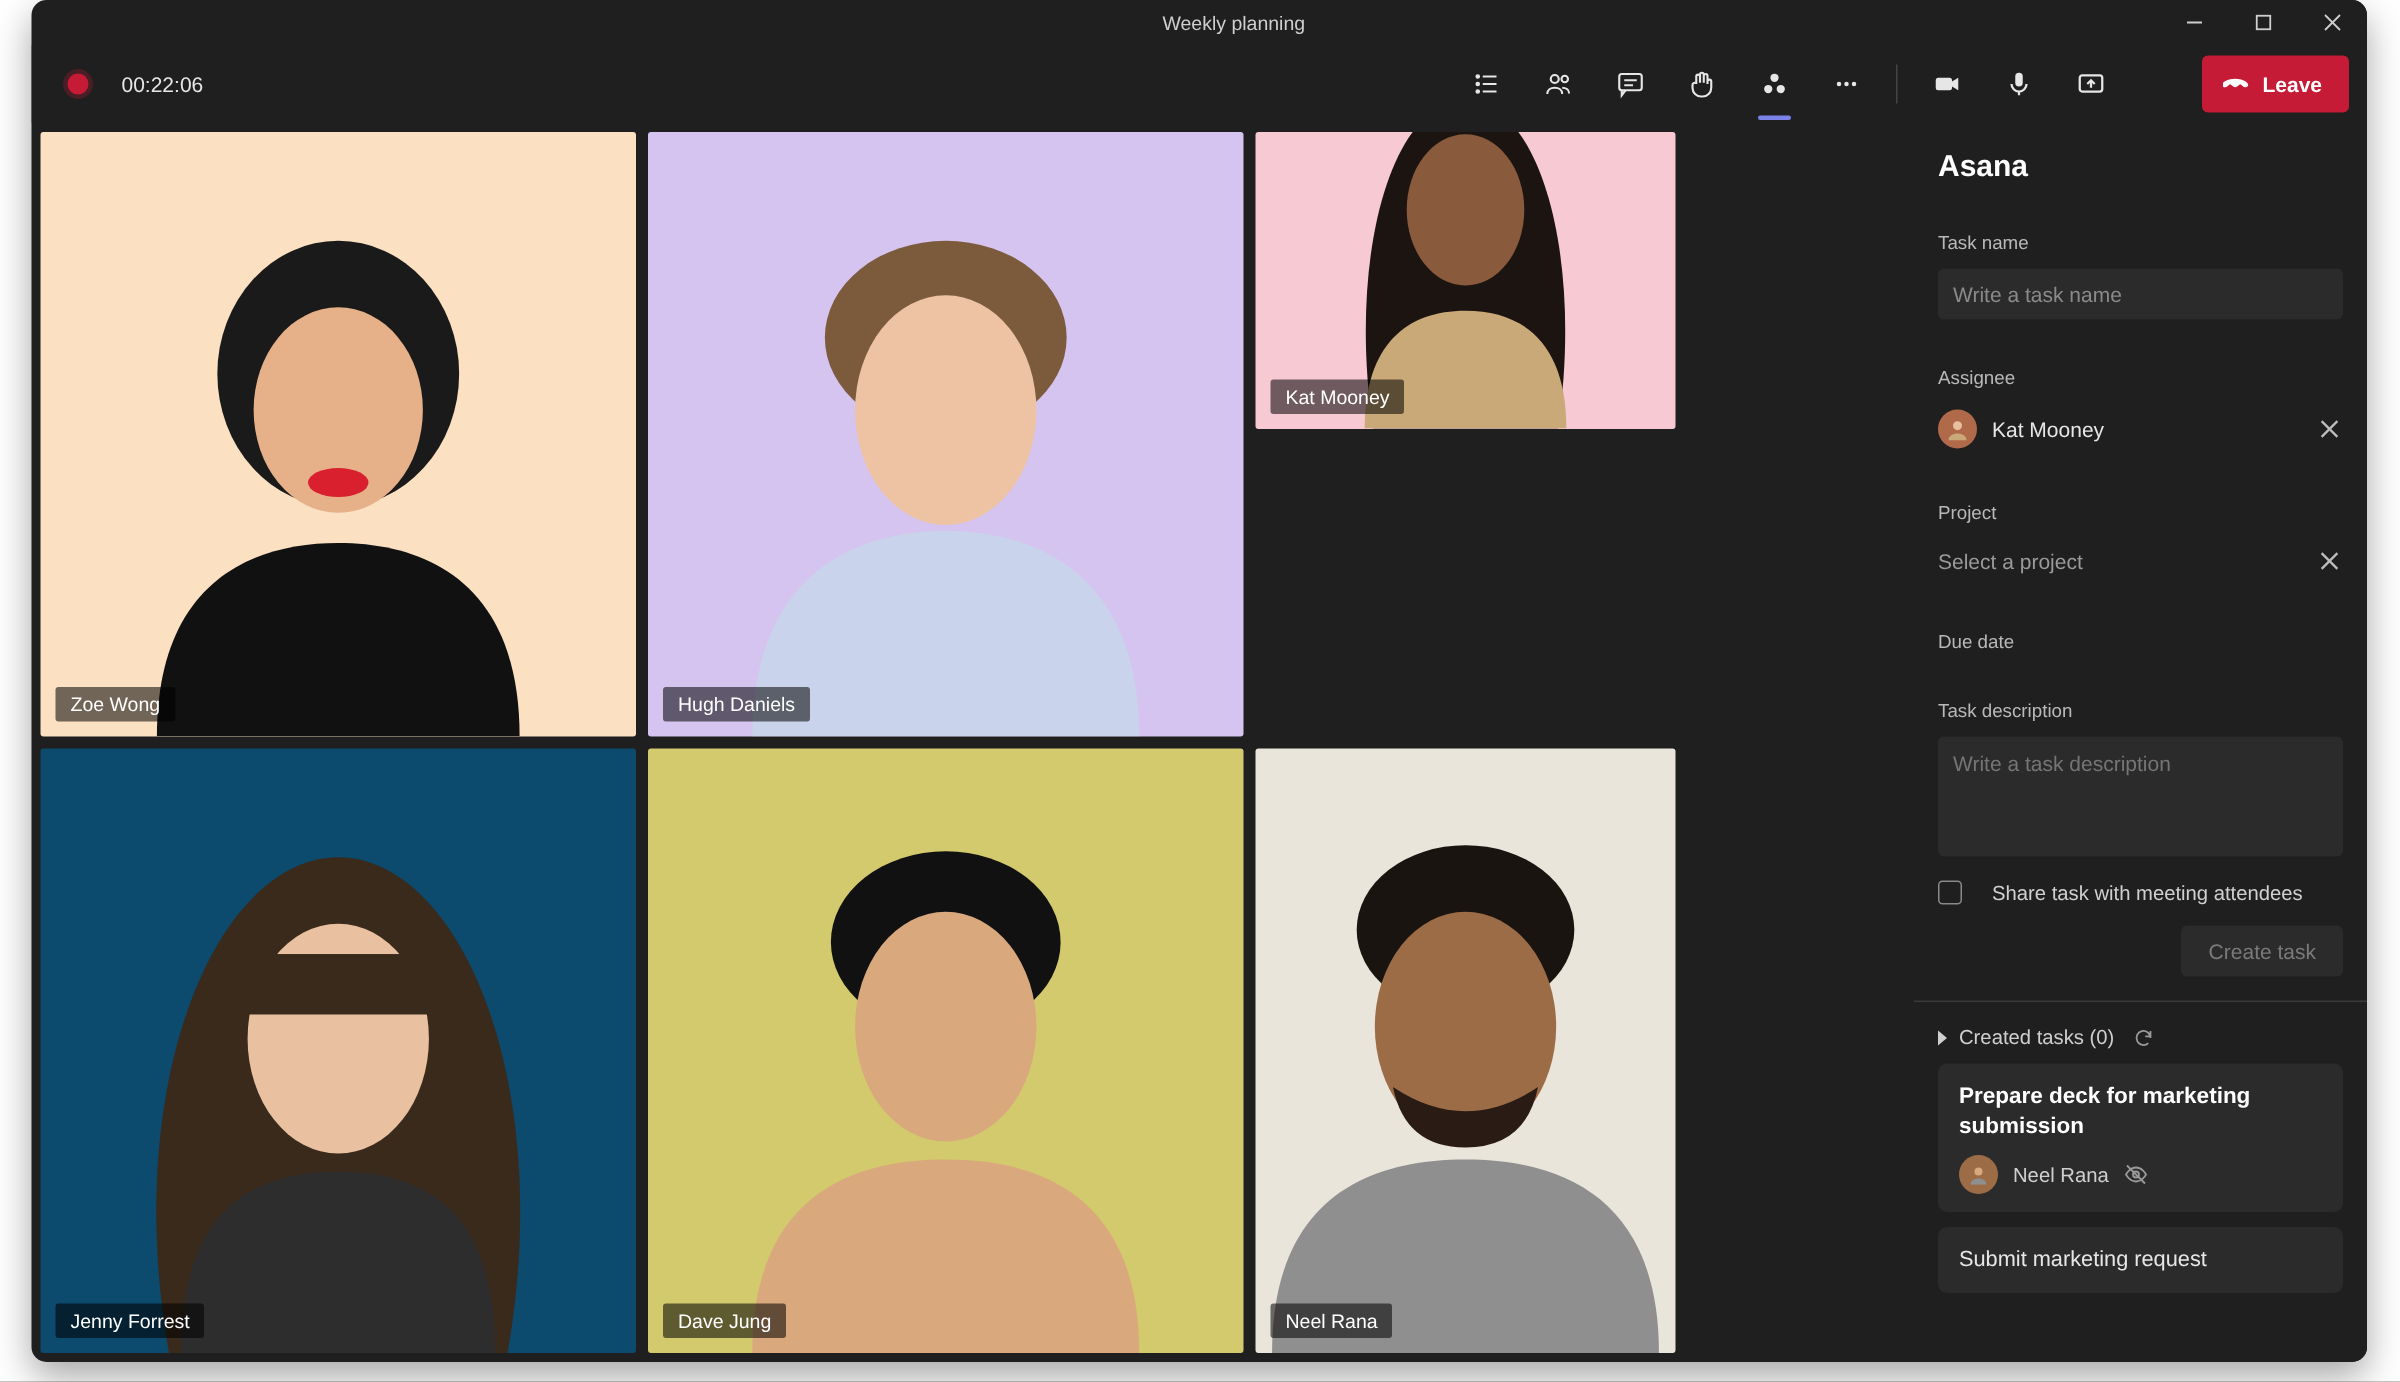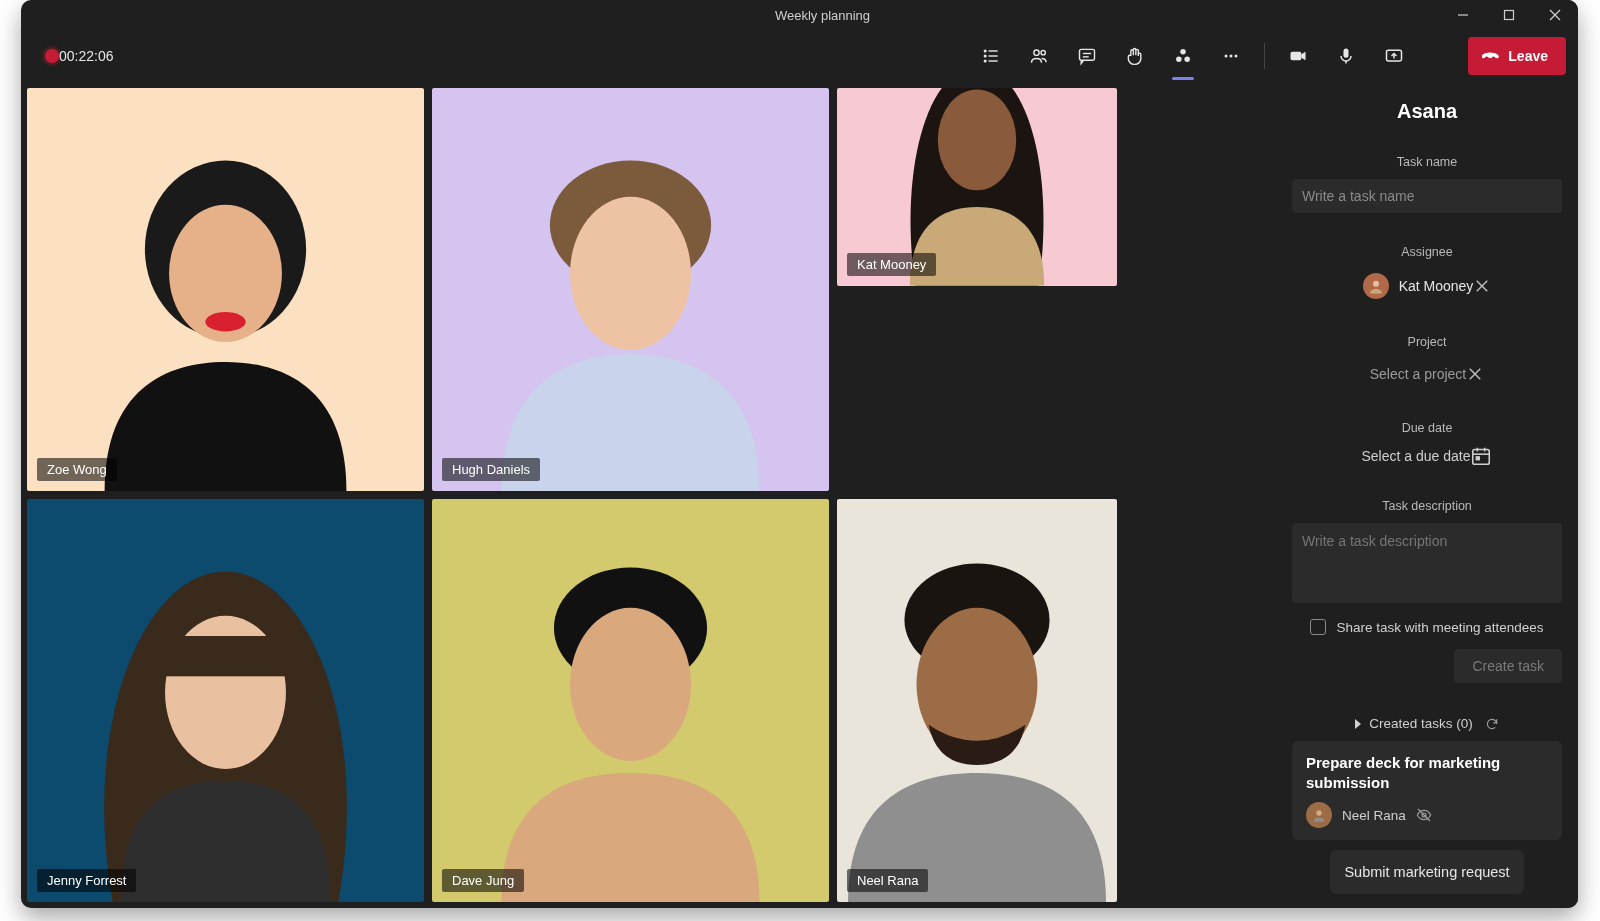--- a/index.html
+++ b/index.html
@@ -17,21 +17,21 @@
     position: relative; font-size: 13px; margin-left: 46px;
   }
   .win-controls { position: absolute; right: 0; top: 0; height: 30px; display: flex; }
   .win-btn { width: 46px; height: 30px; display: flex; align-items: center; justify-content: center; color: #cfcfcf; }
   .win-btn svg { width: 12px; height: 12px; }
   
   .toolbar {
     height: 52px; background: #1f1f1f; display: flex; align-items: center;
     padding: 0 12px; justify-content: space-between;
   }
-  .tb-left { display: flex; align-items: center; gap: 0; padding-left: 12px; }
+  .tb-left { display: flex; align-items: center; gap: 22px; padding-left: 12px; }
   .rec-dot { width: 14px; height: 14px; border-radius: 50%; background: #c61b36; box-shadow: 0 0 0 3px rgba(198,27,54,0.25); }
   .timer { color: #e6e6e6; font-size: 14px; }
   .tb-right { display: flex; align-items: center; gap: 6px; }
   .tb-icon-btn {
     width: 42px; height: 40px; display: flex; align-items: center; justify-content: center;
     border-radius: 4px; color: #e6e6e6; position: relative;
   }
   .tb-icon-btn svg { width: 20px; height: 20px; }
   .tb-icon-btn.active::after {
     content: ""; position: absolute; bottom: -4px; left: 10px; right: 10px; height: 3px;
@@ -63,21 +63,21 @@
   .t-hugh { background: #d5c4ef; }
   .t-kat  { background: #f7c9d3; }
   .t-kristina { background: #c0d9de; }
   .t-jenny { background: #0c4a6e; }
   .t-dave  { background: #d2ca6d; }
   .t-neel  { background: #e9e5db; }
   
   .panel {
     width: 302px; background: #1f1f1f; color: #e6e6e6;
     padding: 18px 16px 2px 16px; overflow-y: auto; font-size: 14px;
-    display:flex; flex-direction:column; gap:10px;align-items:center;
+    display:flex; flex-direction:column; gap:10px;
   }
   .panel h2 { font-size: 20px; font-weight: 700; color: #fff; }
   .field-label { font-size: 12.5px; color: #b9b9b9; margin-top: 22px; }
   .field-input {
     background: #2b2b2b; border: none; color: #e6e6e6; width: 100%;
     padding: 9px 10px; border-radius: 4px; font-size: 14px;
   }
   .field-input::placeholder { color: #8a8a8a; }
   .assignee-chip {
     display: flex; align-items: center; justify-content: space-between;
@@ -87,21 +87,21 @@
   .avatar-sm { width: 26px; height: 26px; border-radius: 50%; background: #b06a4a; display:flex; align-items:center; justify-content:center; }
   .x-icon { width:18px; height:18px; color:#bdbdbd; }
   .select-row { display:flex; align-items:center; justify-content:space-between; padding: 6px 0; color:#cfcfcf; }
   .select-row .placeholder { color:#9a9a9a; }
   .due-row { display:flex; align-items:center; justify-content:space-between; }
   .cal-icon { width:22px; height:22px; color:#cfcfcf; }
   .desc-area {
     background:#2b2b2b; border:none; color:#e6e6e6; width:100%;
     padding:10px; border-radius:4px; font-size:14px; height:80px; resize:none;
   }
-  .check-row { display:flex; align-items:center; gap:10px; margin-top:6px; color:#d0d0d0; font-size:13.5px;}
+  .check-row { display:flex; align-items:center; gap:20px; margin-top:6px; color:#d0d0d0; font-size:13.5px;}
   .checkbox { width:16px; height:16px; border:1.5px solid #8a8a8a; border-radius:3px; }
   .create-btn {
     align-self:flex-end; background:#2b2b2b; color:#7a7a7a; border-radius:4px;
     padding:9px 18px; font-size:14px; margin-top:4px;
   }
   .panel-divider { height:1px; background:#3a3a3a; margin:6px -16px; }
   .created-header { display:flex; align-items:center; gap:8px; color:#cfcfcf; font-size:13.5px; }
   .tri { width:0; height:0; border-top:5px solid transparent; border-bottom:5px solid transparent; border-left:6px solid #cfcfcf; }
   .refresh-icon { width:14px; height:14px; color:#9a9a9a; margin-left:4px;}
   .task-card { background:#2b2b2b; border-radius:6px; padding:12px 14px; display:flex; flex-direction:column; gap:10px; }
@@ -307,30 +307,20 @@
       <div class="field-label">Project</div>
       <div class="select-row">
         <span class="placeholder">Select a project</span>
         <svg class="x-icon" viewBox="0 0 24 24">
             <line x1="5" y1="5" x2="19" y2="19" stroke="currentColor" stroke-width="2"></line>
             <line x1="19" y1="5" x2="5" y2="19" stroke="currentColor" stroke-width="2"></line>
           </svg>
       </div>
 
       <div class="field-label">Due date</div>
-      <div class="due-row">
-        <span class="placeholder" style="color:#cfcfcf">Select a due date</span>
-        <svg class="cal-icon" viewBox="0 0 24 24" fill="none" stroke="currentColor" stroke-width="1.7">
-            <rect x="3" y="5" width="18" height="16" rx="2"></rect>
-            <line x1="3" y1="10" x2="21" y2="10"></line>
-            <line x1="8" y1="3" x2="8" y2="7"></line>
-            <line x1="16" y1="3" x2="16" y2="7"></line>
-            <rect x="7" y="13" width="3" height="3" fill="currentColor"></rect>
-          </svg>
-      </div>
 
       <div class="field-label">Task description</div>
       <textarea class="desc-area" placeholder="Write a task description" style=""></textarea>
 
       <div class="check-row">
         <div class="checkbox"></div>
         <span>Share task with meeting attendees</span>
       </div>
 
       <div class="create-btn">Create task</div>

